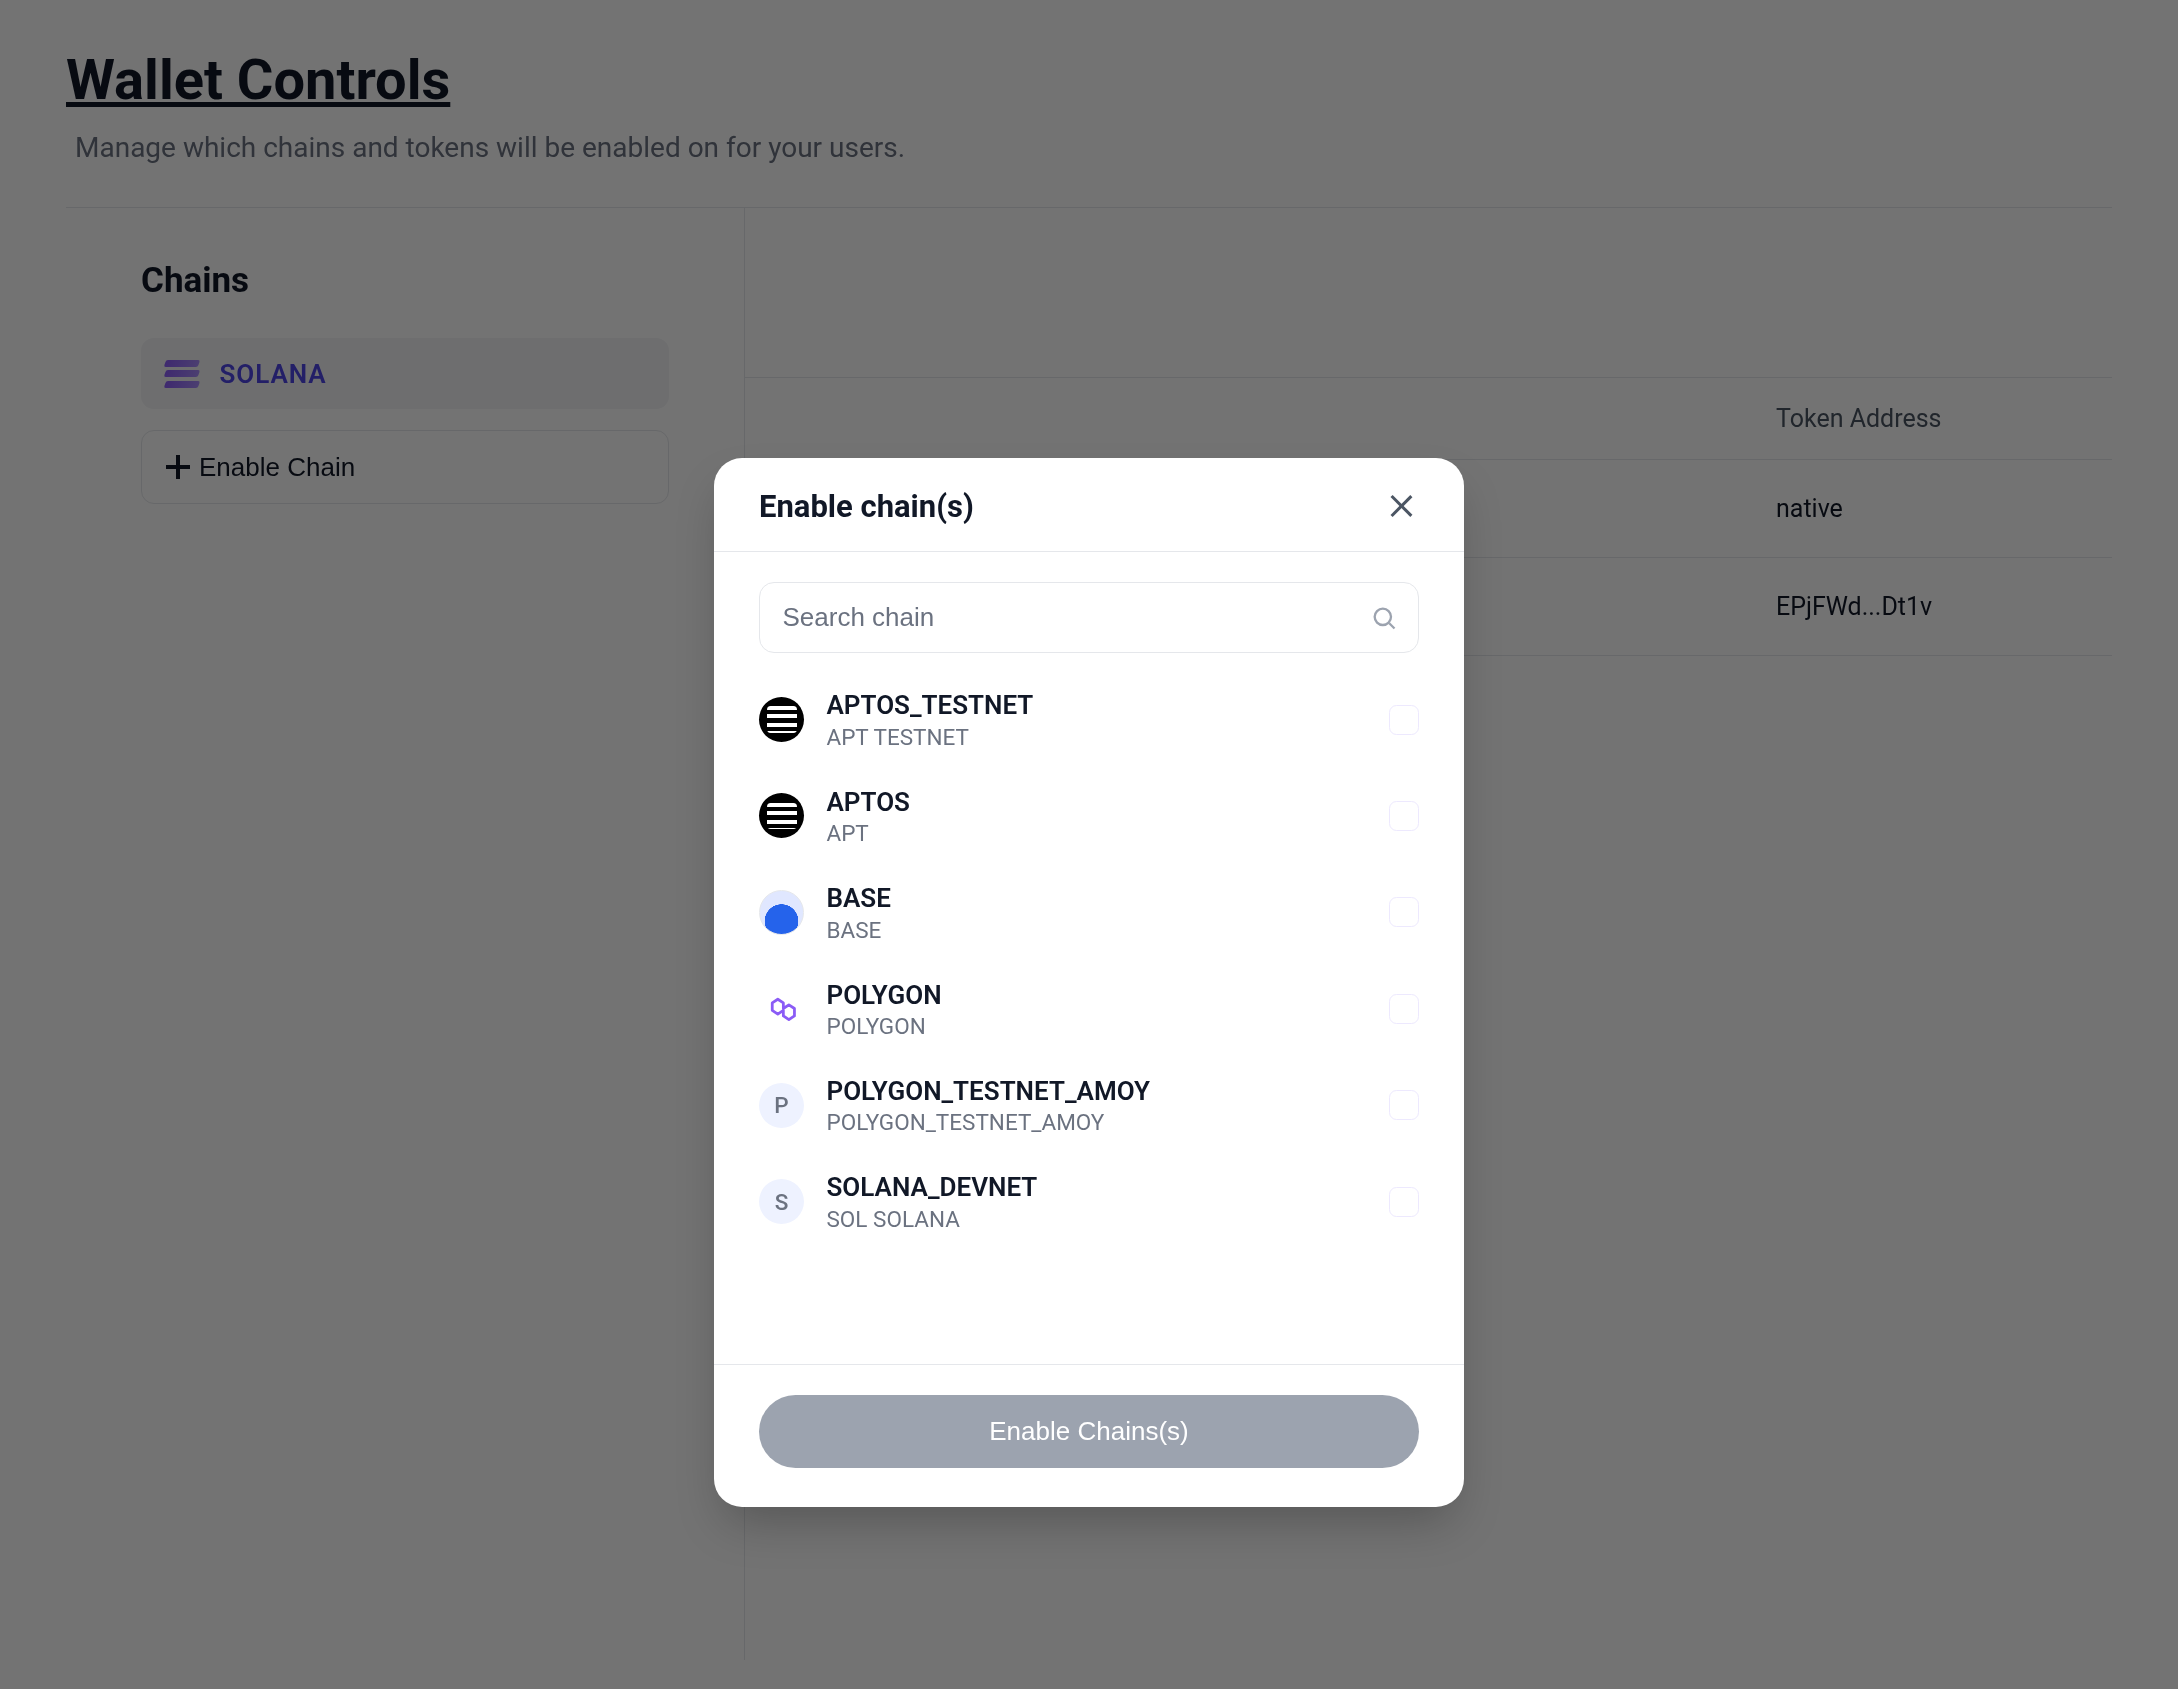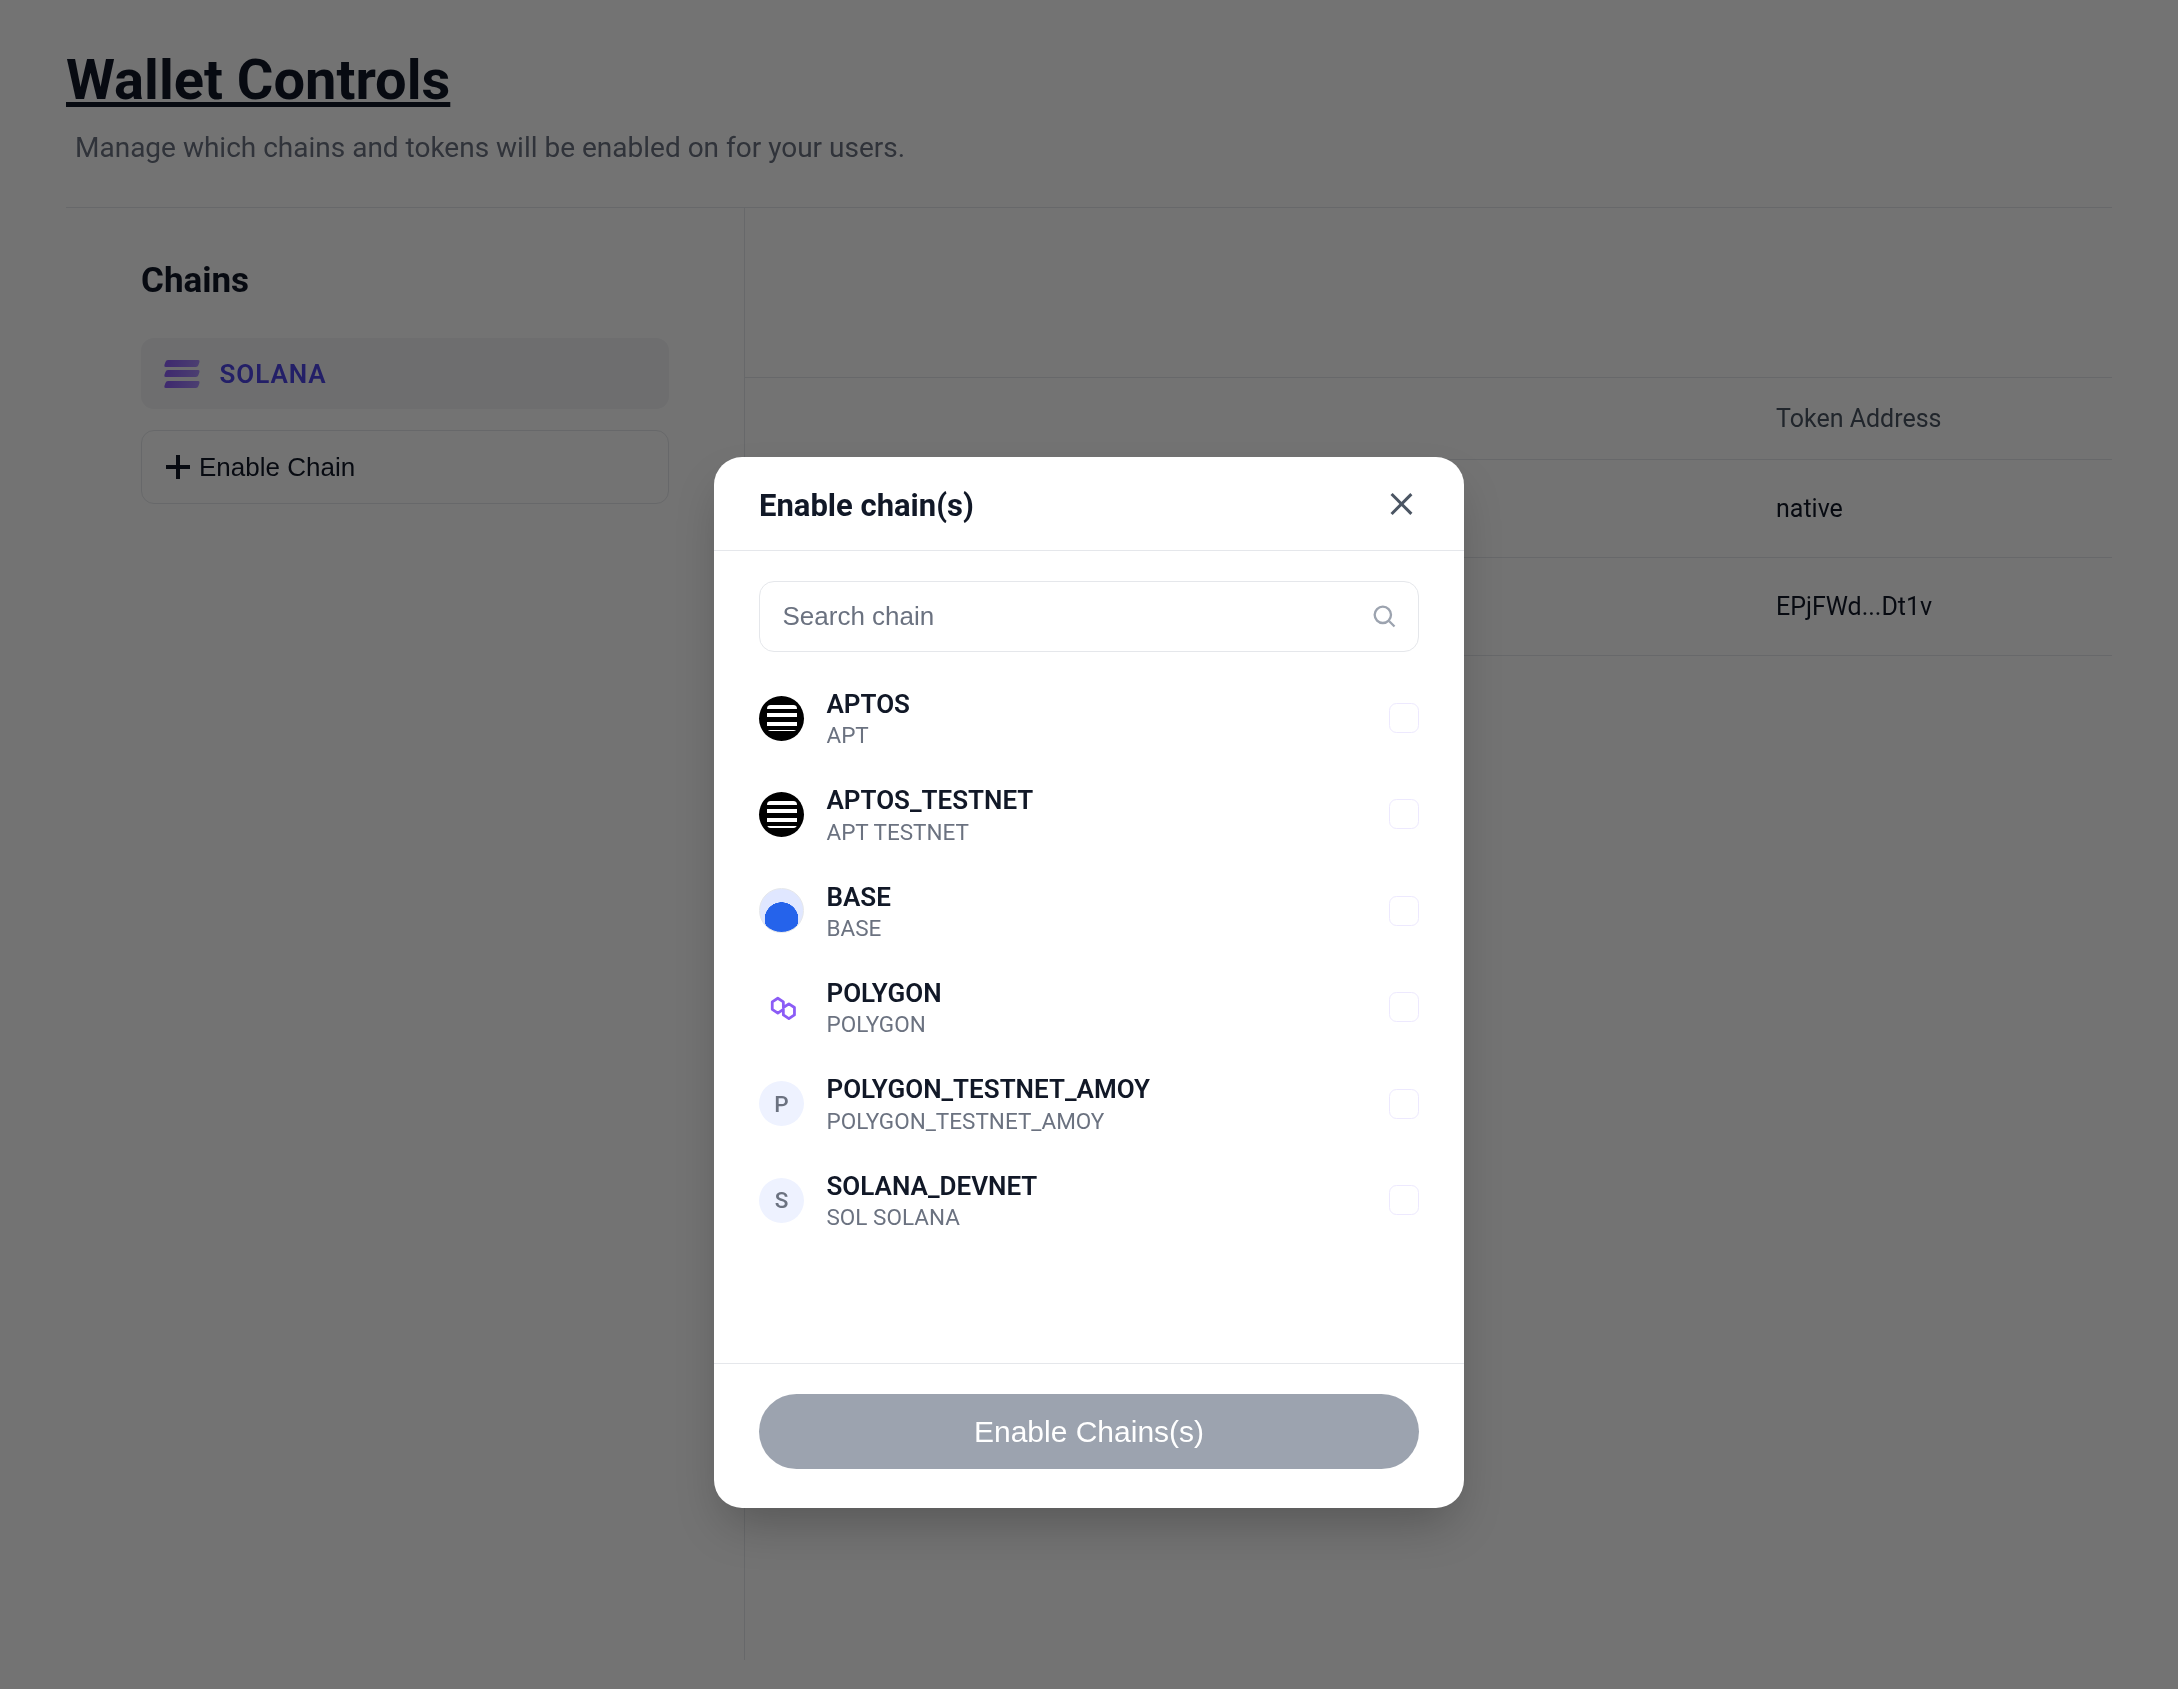--- a/index.html
+++ b/index.html
@@ -244,21 +244,21 @@
 
   .modal-footer {
     border-top: 0.9px solid #e5e7eb;
     padding: 30px 45px 39px 45px;
   }
   .submit-btn {
     width: 100%;
     border: none;
     background: #9ca3af;
     color: #fff;
-    font-size: 30px;
+    font-size: 26px;
     font-weight: 500;
     padding: 20.6px;
     border-radius: 94px;
   }
 </style>
 </head>
 <body>
 
 <div class="page">
   <h1 class="page-title">Wallet Controls</h1>
@@ -313,31 +313,31 @@
               <line x1="21" y1="21" x2="16.5" y2="16.5"></line>
             </svg>
         </span>
       </div>
 
       <div class="chain-list">
 
         <div class="chain-row">
           <div class="chain-logo logo-aptos"></div>
           <div class="chain-info">
+            <div class="chain-name">APTOS_TESTNET</div>
+            <div class="chain-sub">APT TESTNET</div>
+          </div>
+          <div class="chain-check"></div>
+        </div>
+
+        <div class="chain-row">
+          <div class="chain-logo logo-aptos"></div>
+          <div class="chain-info">
             <div class="chain-name">APTOS</div>
             <div class="chain-sub">APT</div>
-          </div>
-          <div class="chain-check"></div>
-        </div>
-
-        <div class="chain-row">
-          <div class="chain-logo logo-aptos"></div>
-          <div class="chain-info">
-            <div class="chain-name">APTOS_TESTNET</div>
-            <div class="chain-sub">APT TESTNET</div>
           </div>
           <div class="chain-check"></div>
         </div>
 
         <div class="chain-row">
           <div class="chain-logo logo-base"></div>
           <div class="chain-info">
             <div class="chain-name">BASE</div>
             <div class="chain-sub">BASE</div>
           </div>

